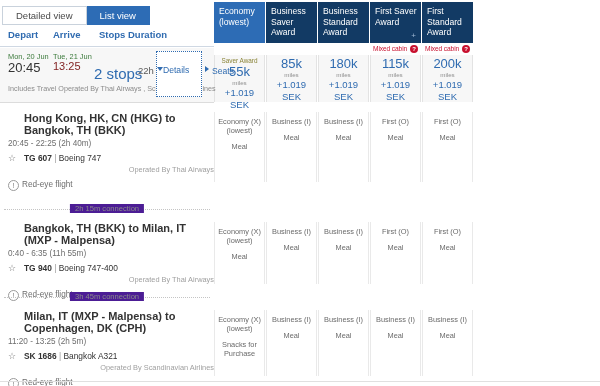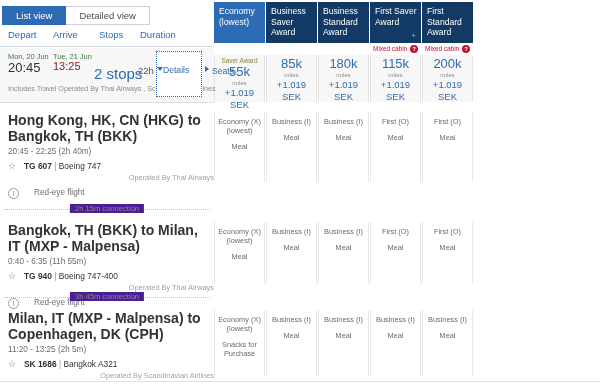--- a/index.html
+++ b/index.html
@@ -16,28 +16,29 @@
     height:17px;line-height:17px;padding:0 13px;font-size:9.5px;
     border:1px solid #c9d2dc;background:#fff;color:#4a4a4a;cursor:pointer;
   }
   .viewtab.active{background:#2d6cb5;border-color:#2d6cb5;color:#fff;}
   .viewtab+.viewtab{border-left:none;}
 
   
   .lefthead{
     position:absolute;left:0;top:26px;width:214px;height:20px;
     border-bottom:1px solid #cfd8e3;
+    font-weight:bold;
   }
   .lefthead span{
     position:absolute;top:3px;font-size:9.5px;color:#2f6bb0;
   }
   .lh-depart{left:8px;}
   .lh-arrive{left:53px;}
   .lh-stops{left:99px;}
-  .lh-duration{left:140px;}
+  .lh-duration{left:128px;}
 
   
   .farehead{position:absolute;top:2px;left:214px;display:flex;}
   .fcol-head{
     width:51px;height:41px;background:#123a64;color:#fff;
     font-size:8.6px;line-height:10.5px;padding:4px 4px 0 5px;
     box-sizing:border-box;margin-right:1px;position:relative;cursor:pointer;
   }
   .fcol-head.selected{background:#2d6cb5;}
   .fcol-head .sub{display:block;}
@@ -98,31 +99,31 @@
   .seatsbtn .lbl{font-size:8.6px;color:#2f6bb0;margin-left:7px;white-space:nowrap;}
   .seatsbtn .caret{
     position:absolute;left:0;top:2px;width:0;height:0;
     border-top:3.5px solid transparent;border-bottom:3.5px solid transparent;
     border-left:4px solid #2f6bb0;
   }
   .graybar{position:absolute;left:0;top:102px;width:214px;height:1px;background:#dcdcdc;}
 
   
   .seg{position:absolute;left:0;width:214px;}
-  .seg .title{font-size:14px;color:#333;font-weight:bold;margin:0 0 3px 8px;}
+  .seg .title{font-size:11px;color:#333;font-weight:bold;margin:0 0 3px 24px;}
   .seg .times{font-size:8.2px;color:#6d6d6d;margin:0 0 5px 8px;}
   .seg .flight{font-size:8.4px;color:#333;margin:0 0 2px 8px;position:relative;padding-left:16px;}
   .seg .flight b{font-weight:bold;}
   .seg .flight .sep{color:#9a9a9a;}
   .star{
     position:absolute;left:0;top:0px;font-size:9px;color:#777;line-height:10px;
   }
   .seg .oper{font-size:7.4px;color:#a0a0a0;margin:0 0 6px 24px;text-align:right;}
   .seg .flags{position:relative;margin-left:8px;}
-  .flag{position:relative;padding-left:26px;font-size:8.2px;color:#6d6d6d;display:inline-block;vertical-align:top;}
+  .flag{position:relative;padding-left:14px;font-size:8.2px;color:#6d6d6d;display:inline-block;vertical-align:top;}
   .flag .ic{
     position:absolute;left:0;top:0px;width:9px;height:9px;border:1px solid #9a9a9a;
     border-radius:50%;font-size:7px;line-height:9px;text-align:center;color:#7a7a7a;
   }
   .flag .l2,.flag .l3{display:block;font-size:8px;color:#6d6d6d;line-height:10px;}
   .flag2{margin-left:26px;}
 
   
   .conn{position:absolute;left:0;width:214px;height:10px;}
   .conn .line{position:absolute;top:5px;left:4px;right:4px;border-top:1px dotted #c4c4c4;}
@@ -141,22 +142,22 @@
   .fcell .cab{font-size:7.4px;color:#6a6a6a;line-height:9px;display:block;}
   .fcell .meal{font-size:7.4px;color:#6a6a6a;display:block;margin-top:7px;line-height:9px;}
   .bottomsep{position:absolute;left:0;top:381px;width:600px;height:1px;background:#e0e0e0;}
 </style>
 </head>
 <body>
 
 <div class="app">
 
   <div class="viewtabs">
+    <div class="viewtab">Detailed view</div>
     <div class="viewtab active">List view</div>
-    <div class="viewtab">Detailed view</div>
   </div>
 
   <div class="lefthead">
     <span class="lh-depart">Depart</span>
     <span class="lh-arrive">Arrive</span>
     <span class="lh-stops">Stops</span>
     <span class="lh-duration">Duration</span>
   </div>
 
   <div class="farehead">

